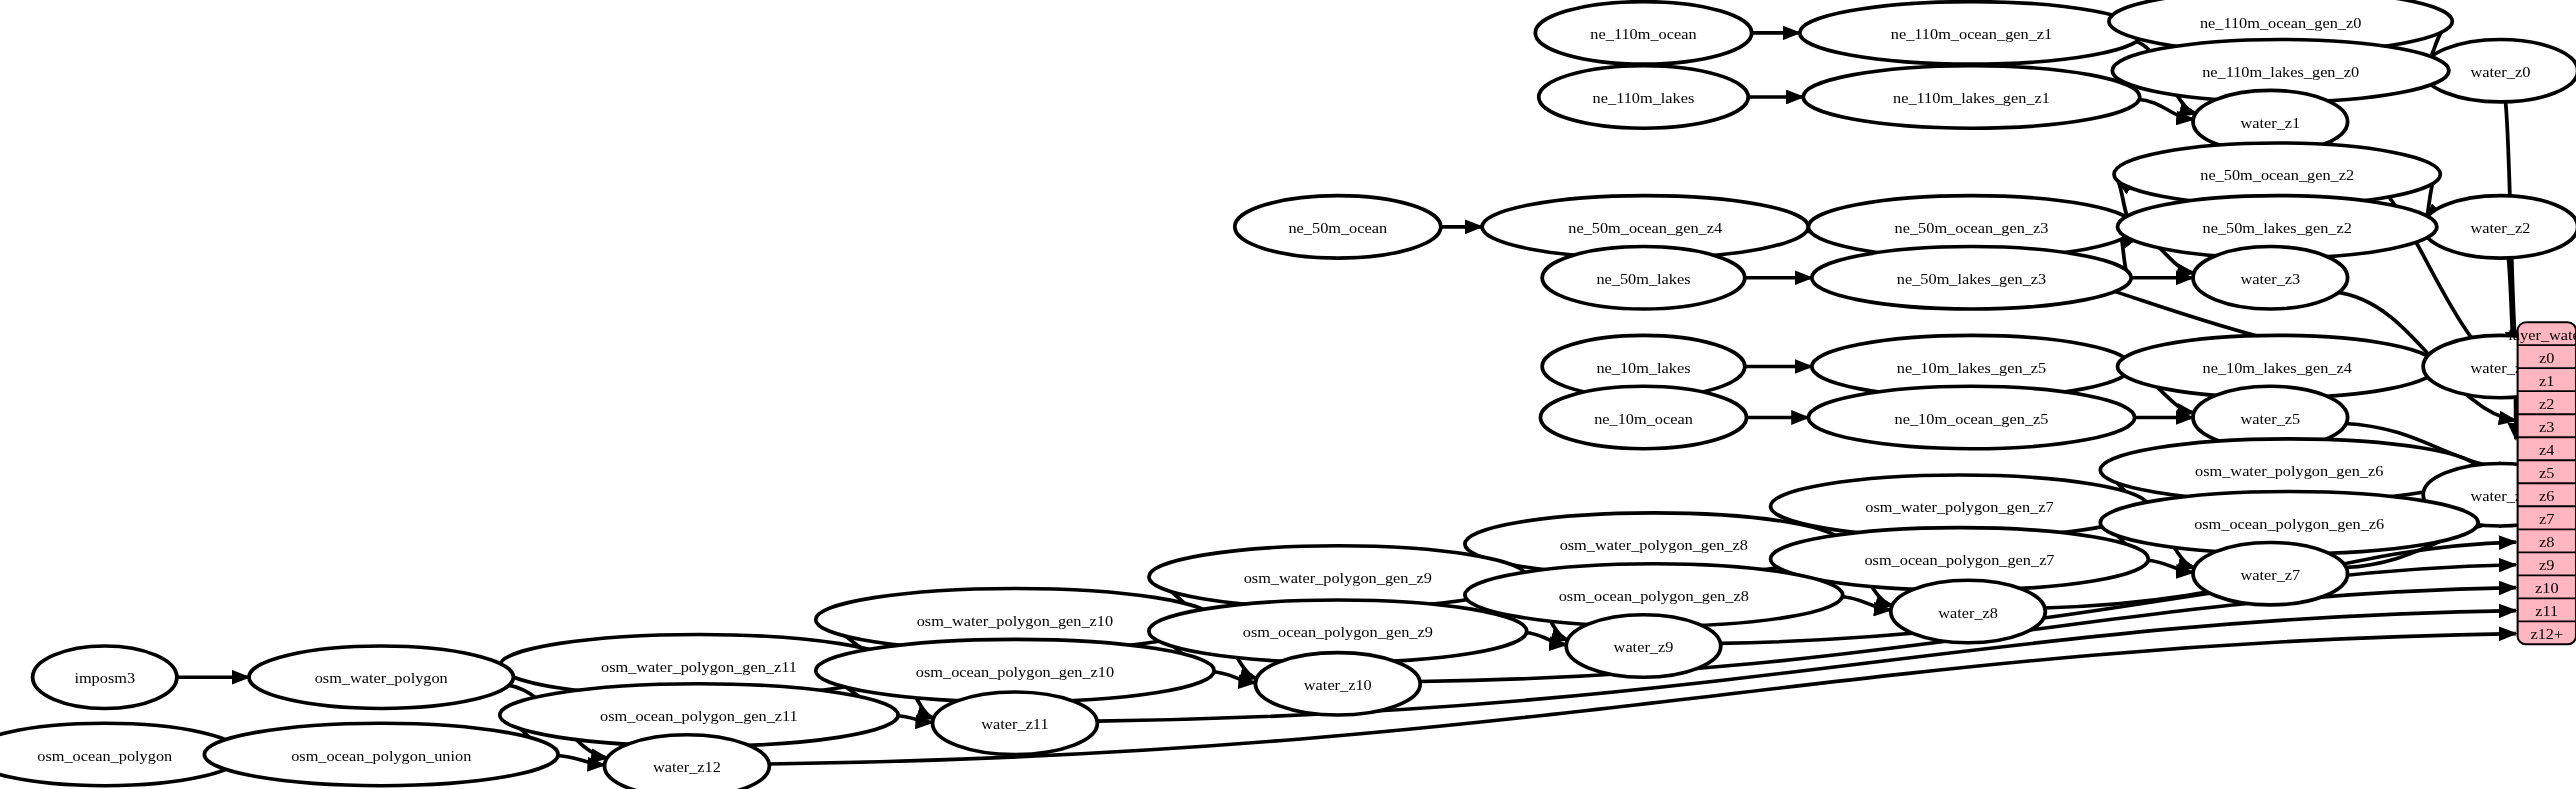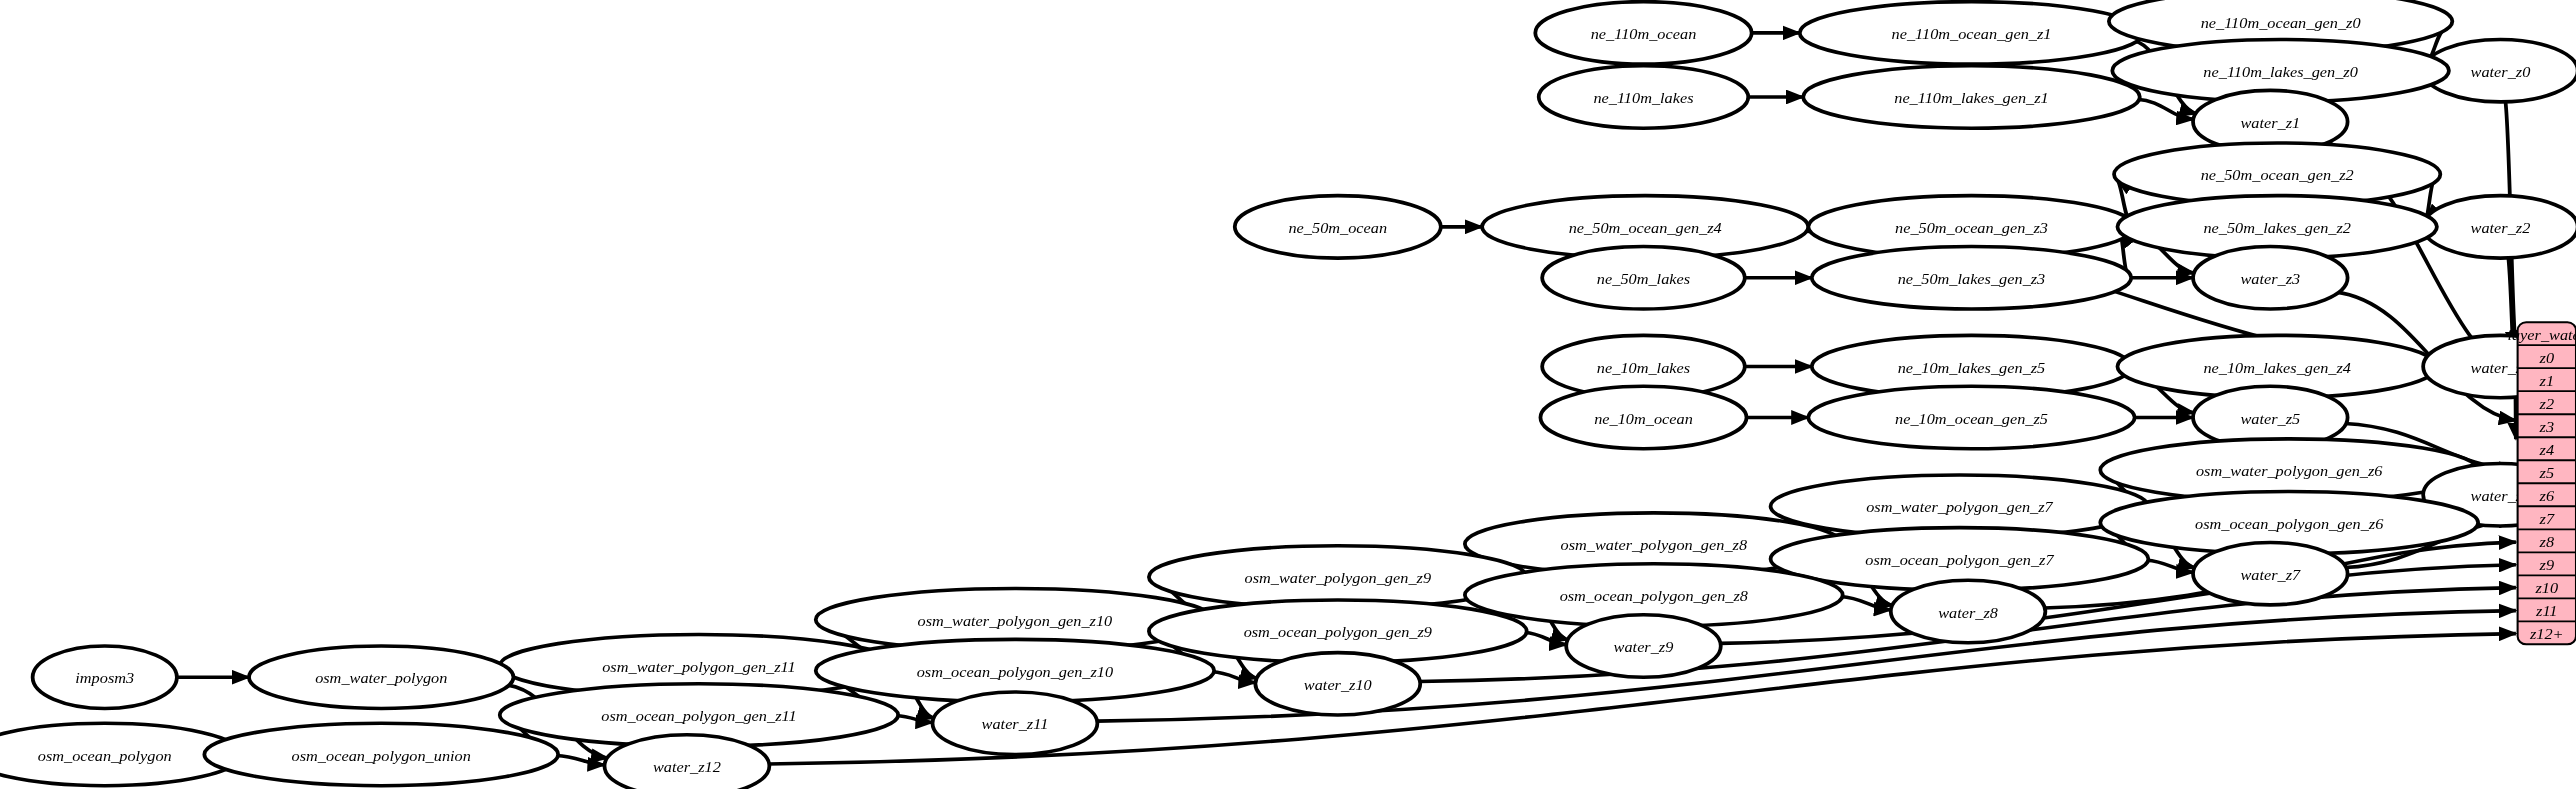--- a/index.html
+++ b/index.html
@@ -1,17 +1,17 @@
 <!DOCTYPE html>
 <html style="font-size:11.5px"><head>
 <meta charset="utf-8">
 <style>
   html,body{margin:0;padding:0;background:#ffffff;}
   #root{position:relative;width:2576px;height:789px;background:#ffffff;
-        font-family:"Liberation Serif","DejaVu Serif",serif;overflow:hidden;font-style:italic;}
+        font-family:"Liberation Serif","DejaVu Serif",serif;overflow:hidden;}
   svg#graph{position:absolute;left:0;top:0;width:2576px;height:789px;}
   .nd-label{font-family:"Liberation Serif","DejaVu Serif",serif;
             font-size:21px;fill:#000000;text-anchor:middle;dominant-baseline:central;}
   .ell{fill:#ffffff;stroke:#000000;stroke-width:2.2;}
   .edge{fill:none;stroke:#000000;stroke-width:2.2;}
   .tbl-cell-txt{font-family:"Liberation Serif","DejaVu Serif",serif;
             font-size:21px;fill:#000000;text-anchor:middle;dominant-baseline:central;}
 </style>
 </head>
 <body>

